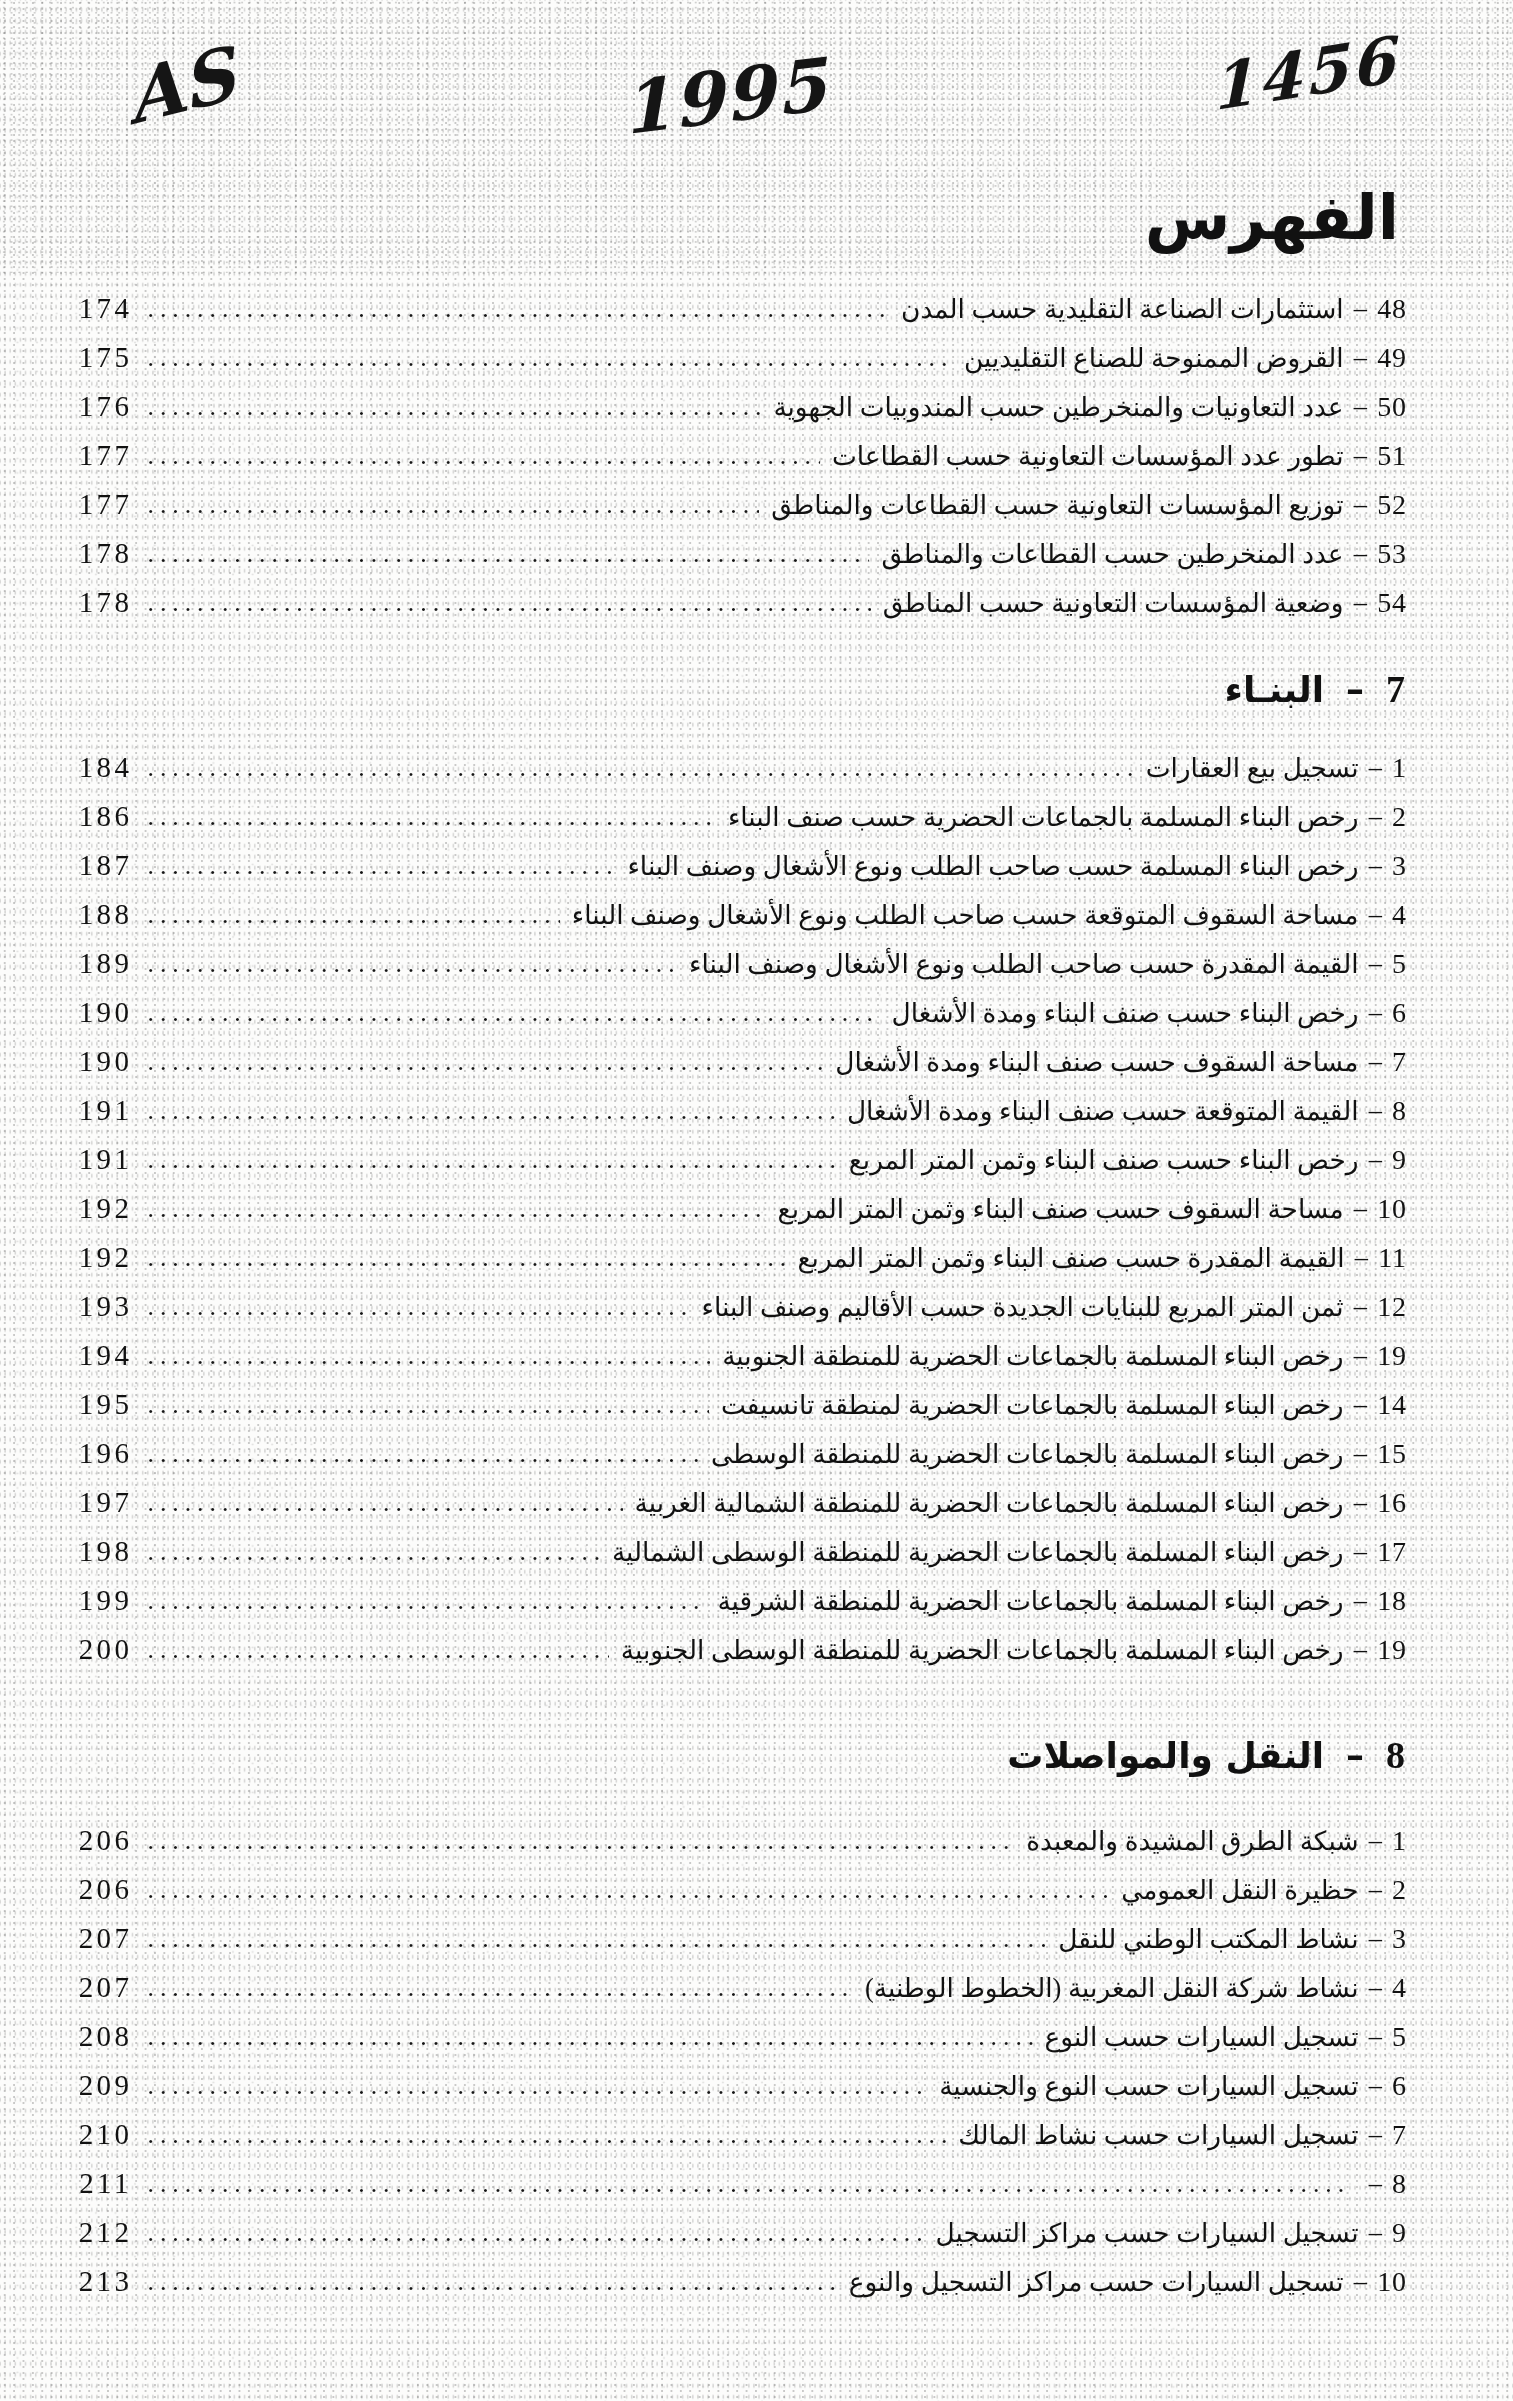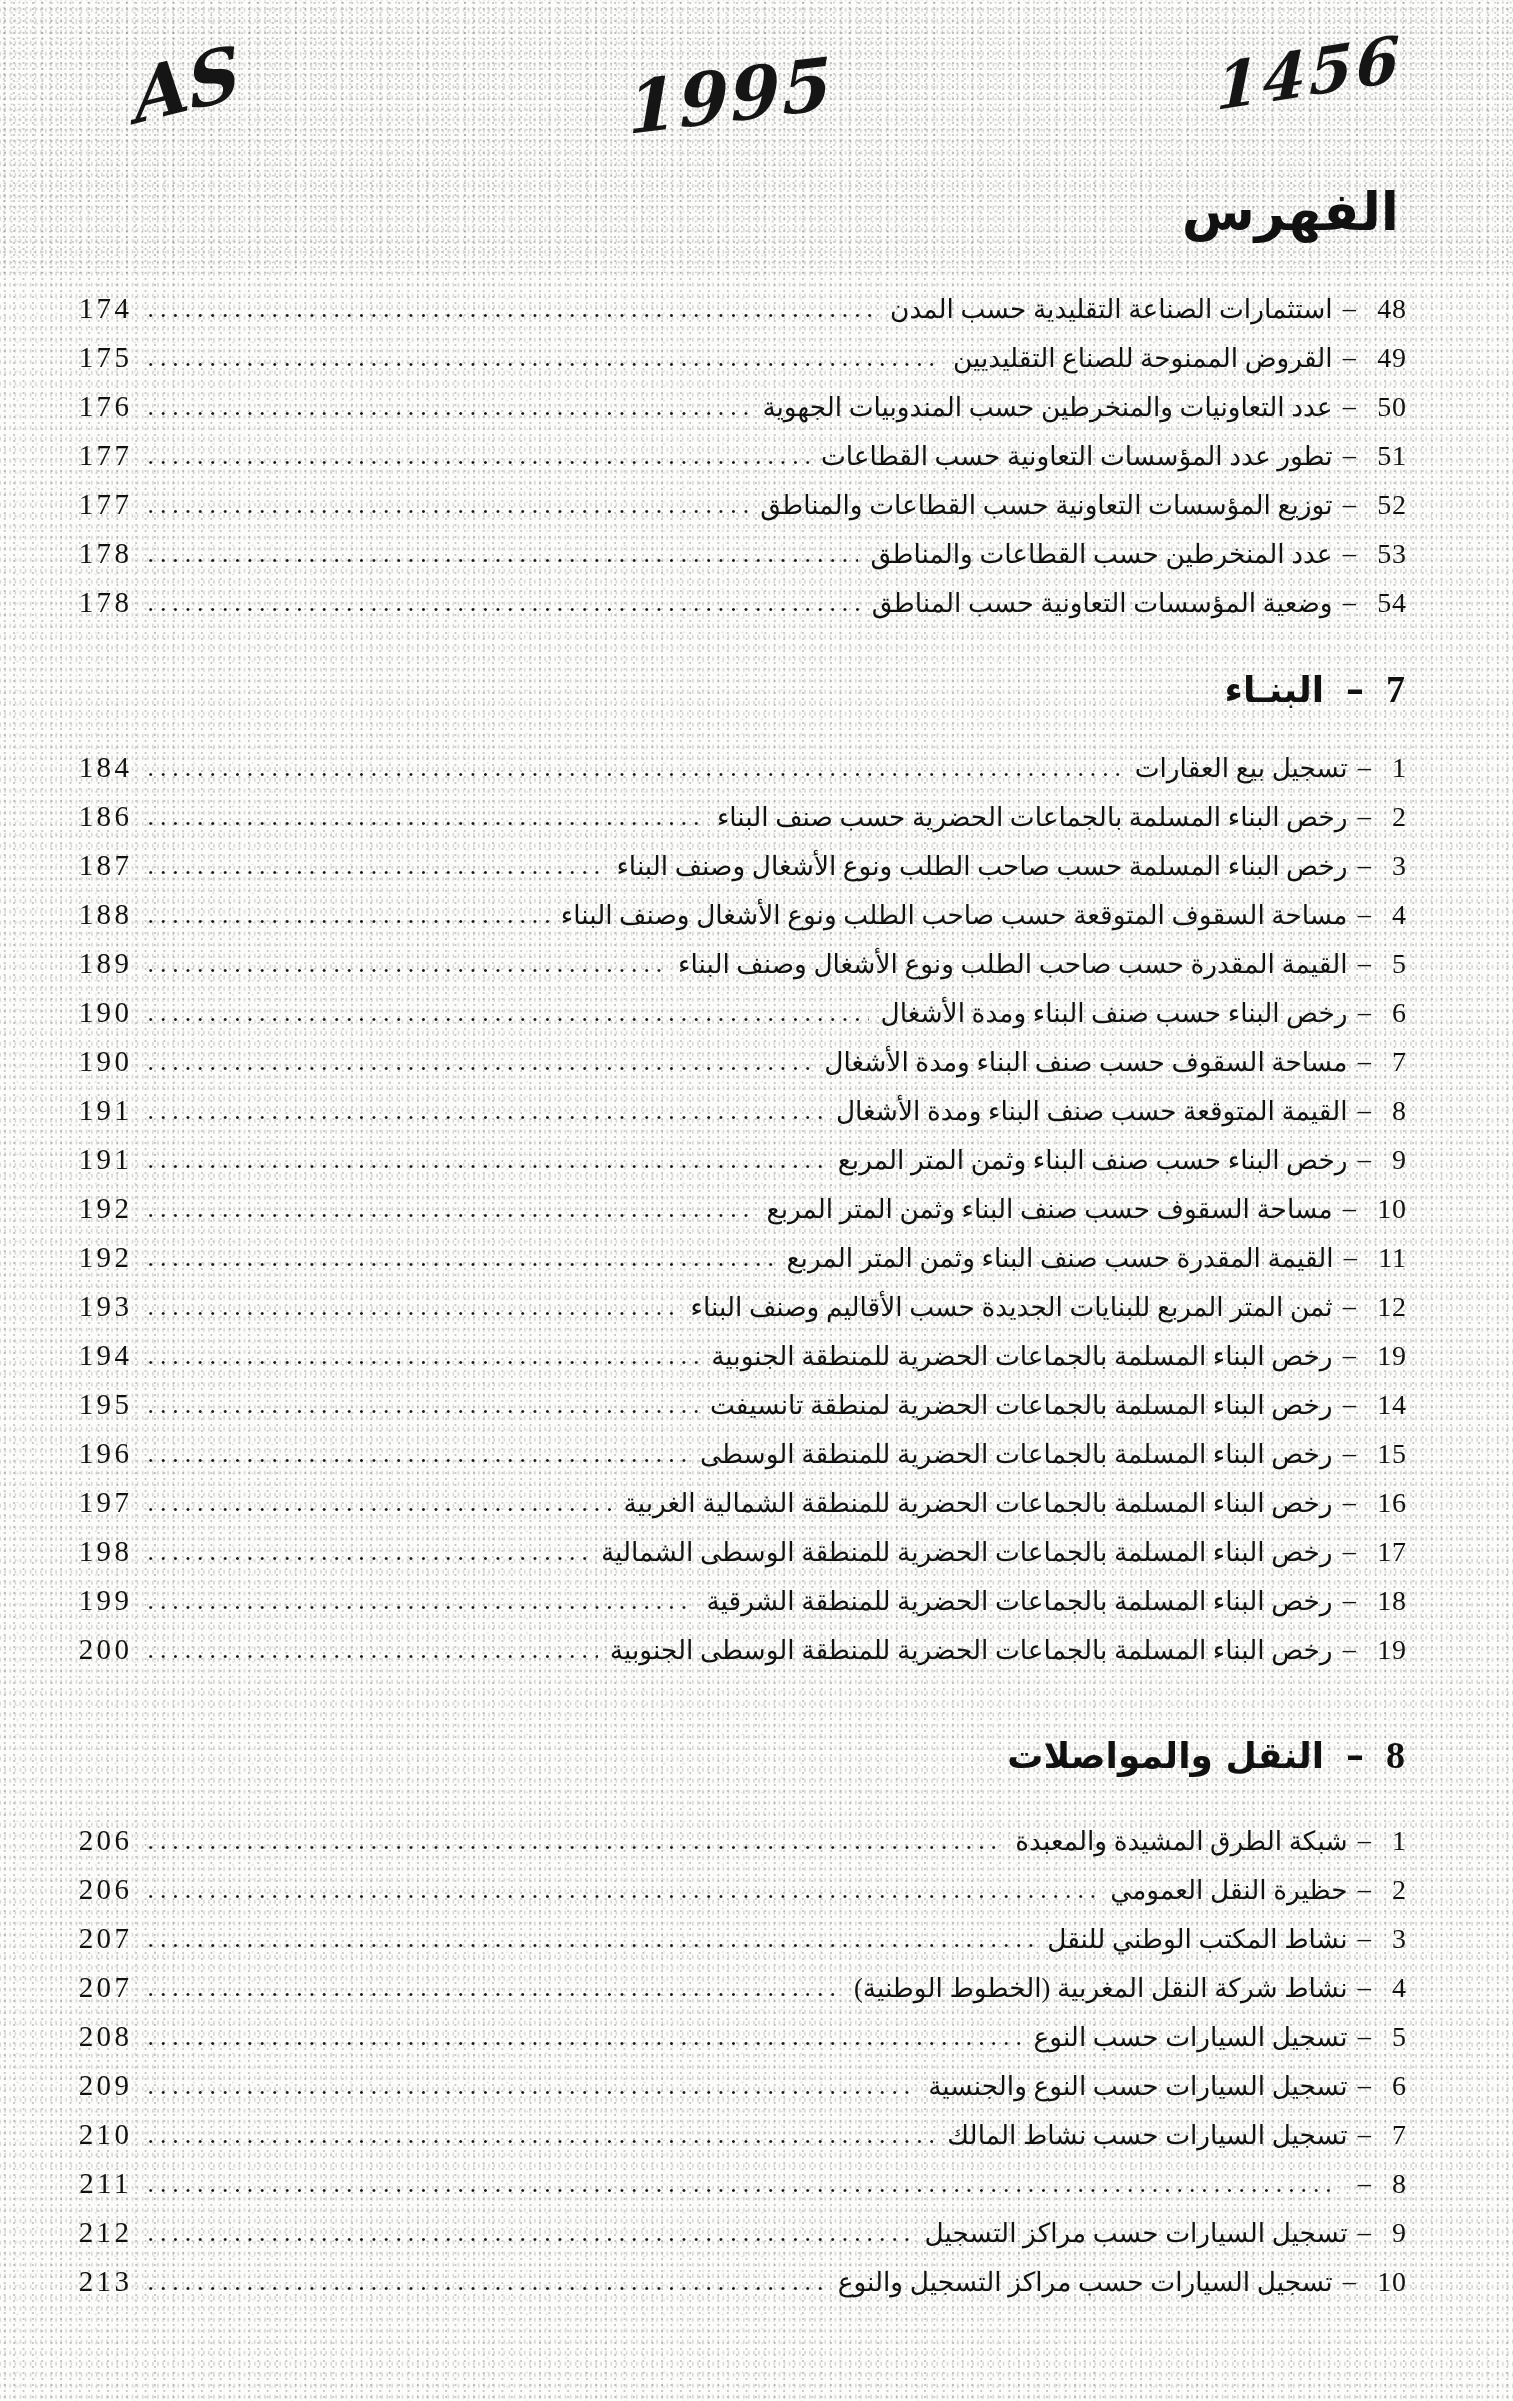--- a/index.html
+++ b/index.html
@@ -34,21 +34,21 @@
     font-family:"DejaVu Serif", serif;
     font-style:italic;font-weight:bold;
     color:#151515;
     white-space:nowrap;
   }
   .hw-left{left:132px;top:41px;font-size:73px;transform:rotate(-14deg) skewX(-8deg);}
   .hw-center{left:627px;top:53px;font-size:72px;transform:rotate(-7deg) skewX(-6deg);letter-spacing:1.7px;}
   .hw-right{left:1215px;top:36px;font-size:63px;transform:rotate(-9deg) skewX(-10deg);letter-spacing:3.4px;}
   .doc-title{
     position:absolute;top:181px;right:115px;
-    font-size:53px;font-weight:bold;
+    font-size:62px;font-weight:bold;
     font-family:"DejaVu Sans", sans-serif;
     direction:rtl;
   }
   .sec-head{
     position:absolute;right:109px;
     display:flex;direction:rtl;align-items:center;
     font-size:36px;font-weight:bold;
     font-family:"DejaVu Sans", sans-serif;
   }
   .sec-head .s-num{font-family:"Liberation Serif", serif;font-size:38px;}
@@ -60,21 +60,20 @@
   #sec7-rows{top:743px;}
   #sec8-rows{top:1816px;}
   .row{
     display:flex;direction:rtl;align-items:center;
     height:49px;
   }
   .e-num{
     font-size:28px;
     font-family:"Liberation Serif", serif;
     letter-spacing:0.9px;
-    margin-left:11px;
   }
   .e-dash{margin:0 10.2px;font-size:26.4px;}
   .e-label{
     font-size:26.4px;
     font-family:Liberation Serif, serif;
     white-space:nowrap;
   }
   .leader{
     flex:1;
     overflow:hidden;

